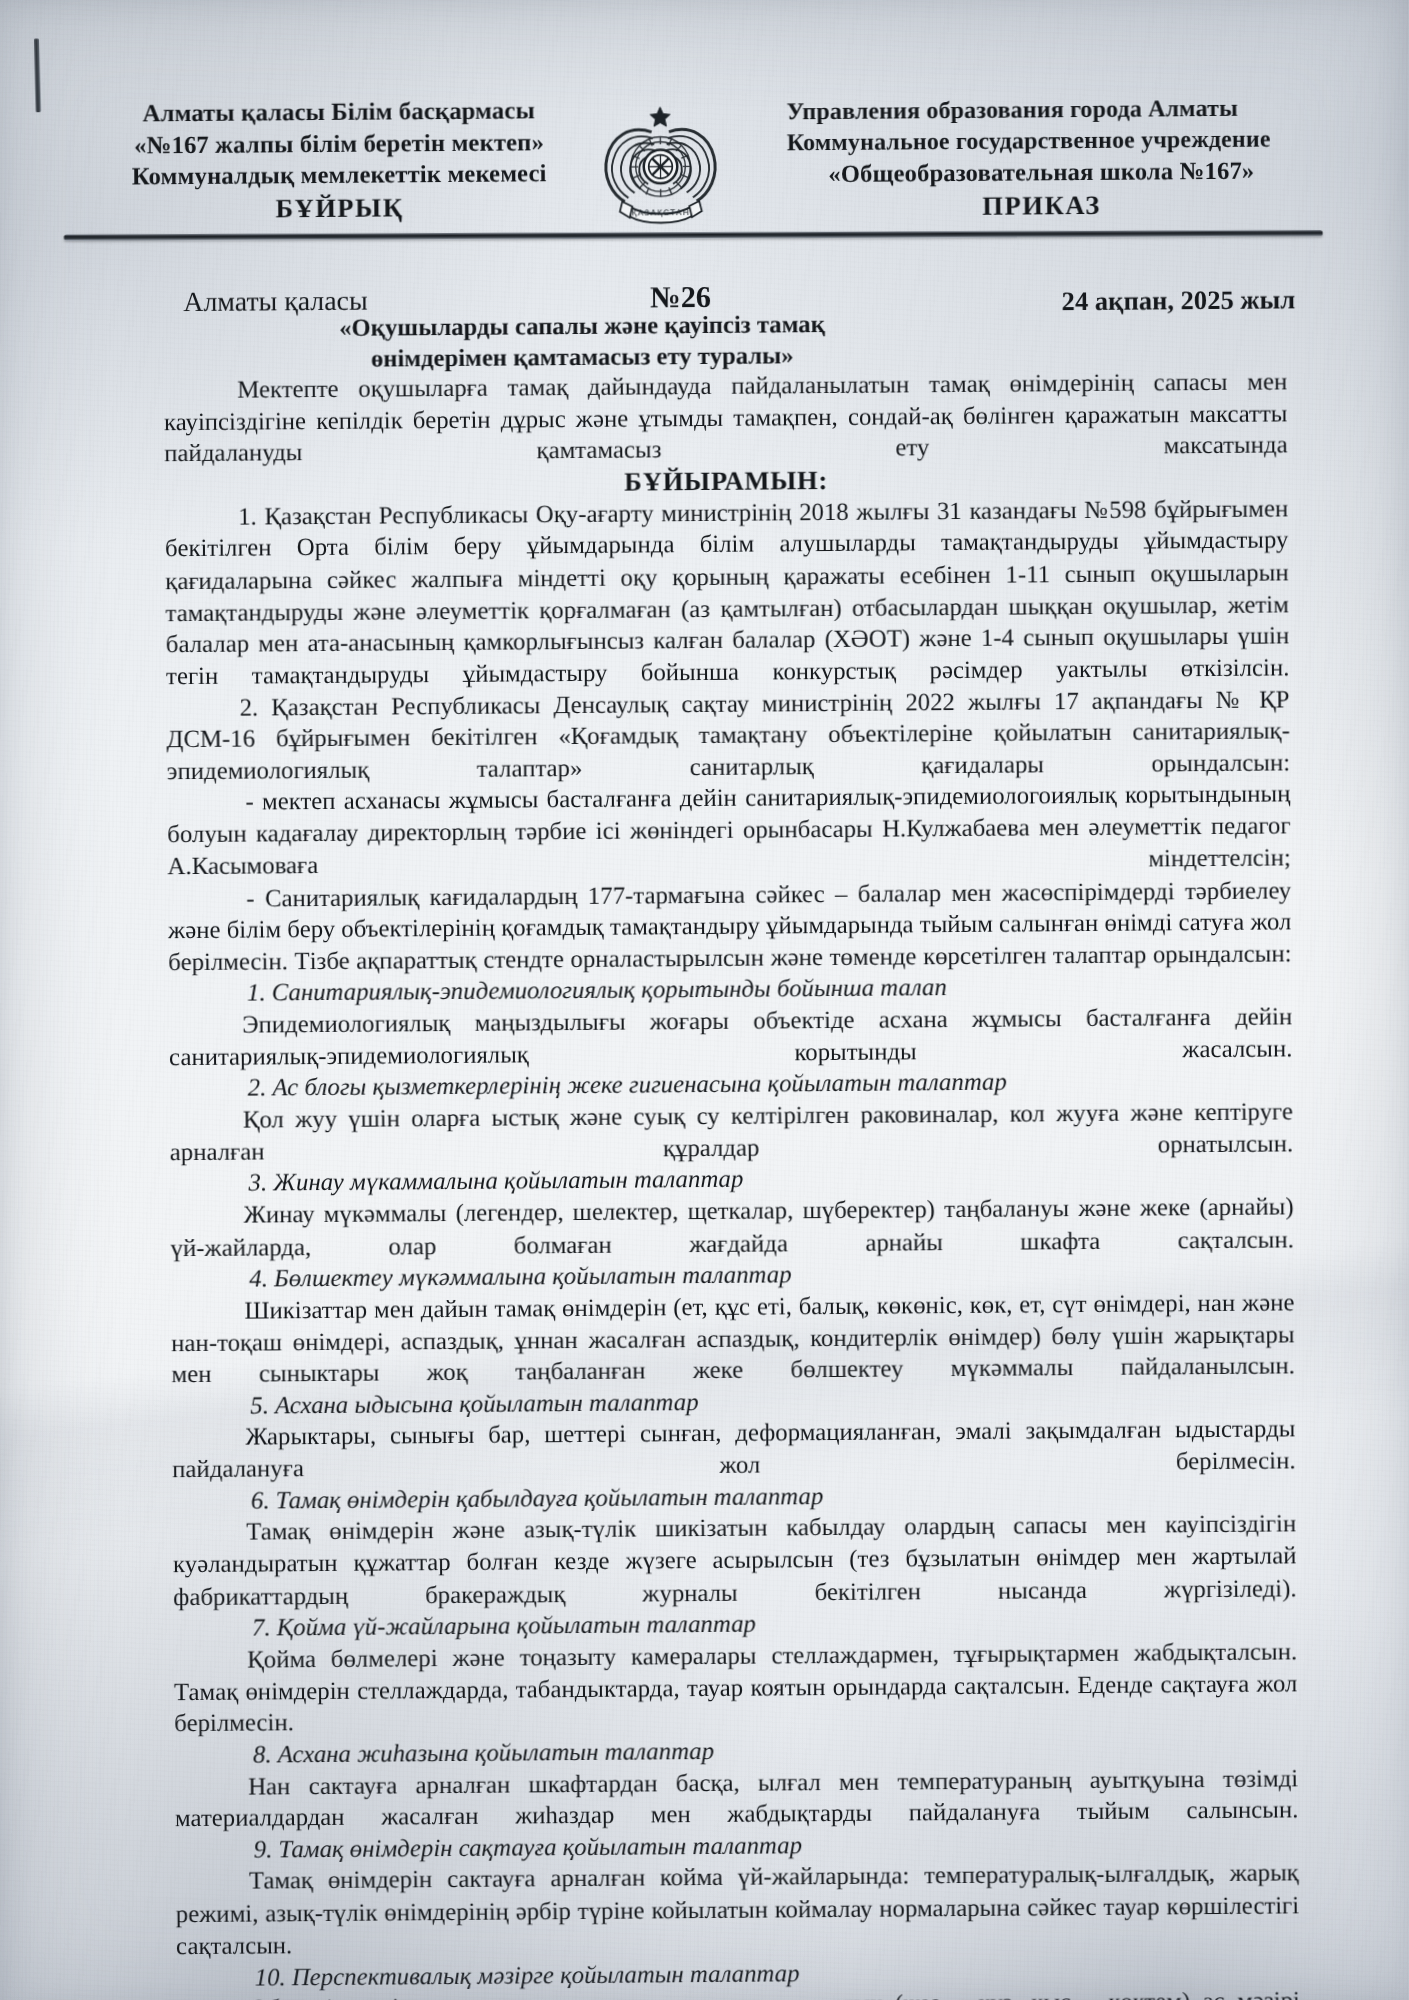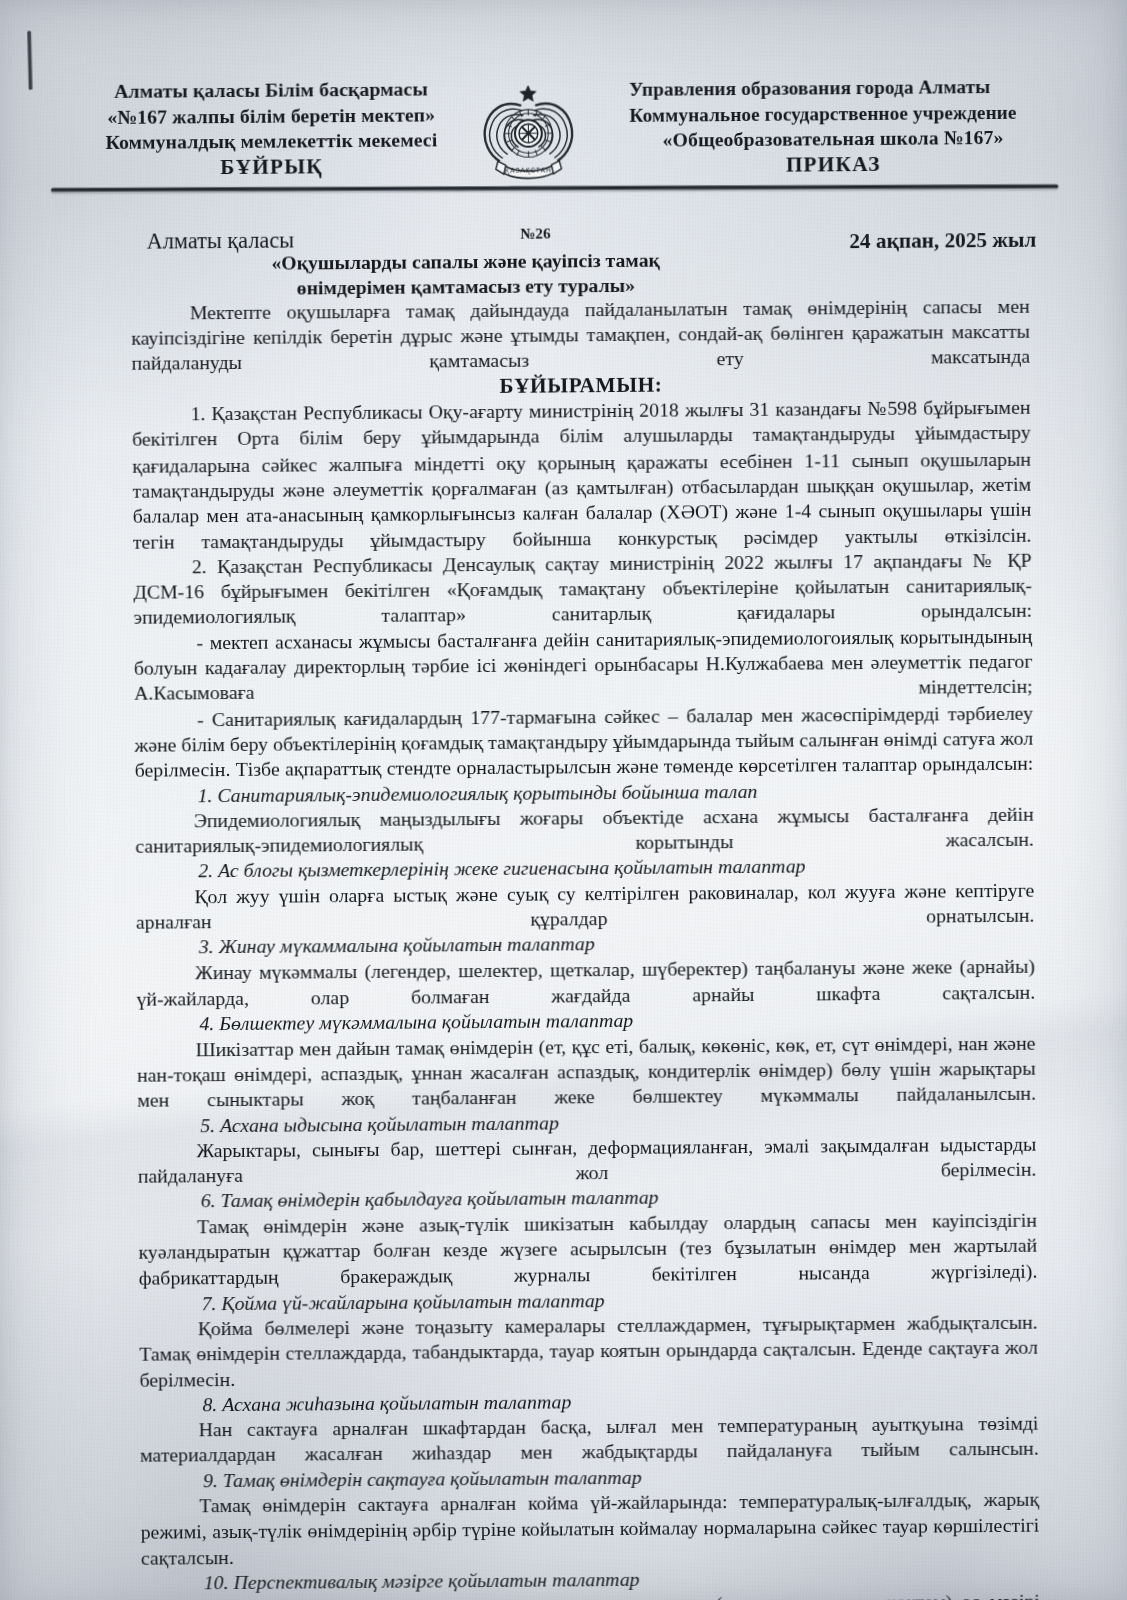--- a/index.html
+++ b/index.html
@@ -61,21 +61,21 @@
   
   .rule{
     position:absolute;left:62px;top:193px;width:995px;height:5px;
     background:linear-gradient(180deg,#7d848e 0%,#1b1f24 35%,#2c3238 62%,#9aa1ab 100%);
     transform:rotate(0.25deg);border-radius:2px;
     box-shadow:0 1px 2px rgba(0,0,0,.25);
   }
   
   .meta{position:absolute;left:0;top:232px;width:1127px;height:28px;}
   .meta .city{position:absolute;left:156px;top:0;font-size:22px;}
-  .meta .num{position:absolute;left:525px;top:0;font-size:15px;font-weight:bold;}
+  .meta .num{position:absolute;left:525px;top:0;font-size:24px;font-weight:bold;}
   .meta .date{position:absolute;right:92px;top:6px;font-size:21px;font-weight:bold;}
   .subject{
     position:absolute;left:236px;top:256px;width:470px;text-align:center;
     font-size:19.5px;line-height:24px;font-weight:bold;
   }
   
   .body{position:absolute;left:140px;top:303px;width:888px;
         font-size:19.6px;line-height:25.1px;text-align:justify;}
   .body p{margin:0;}
   .ind{text-indent:58px;}

